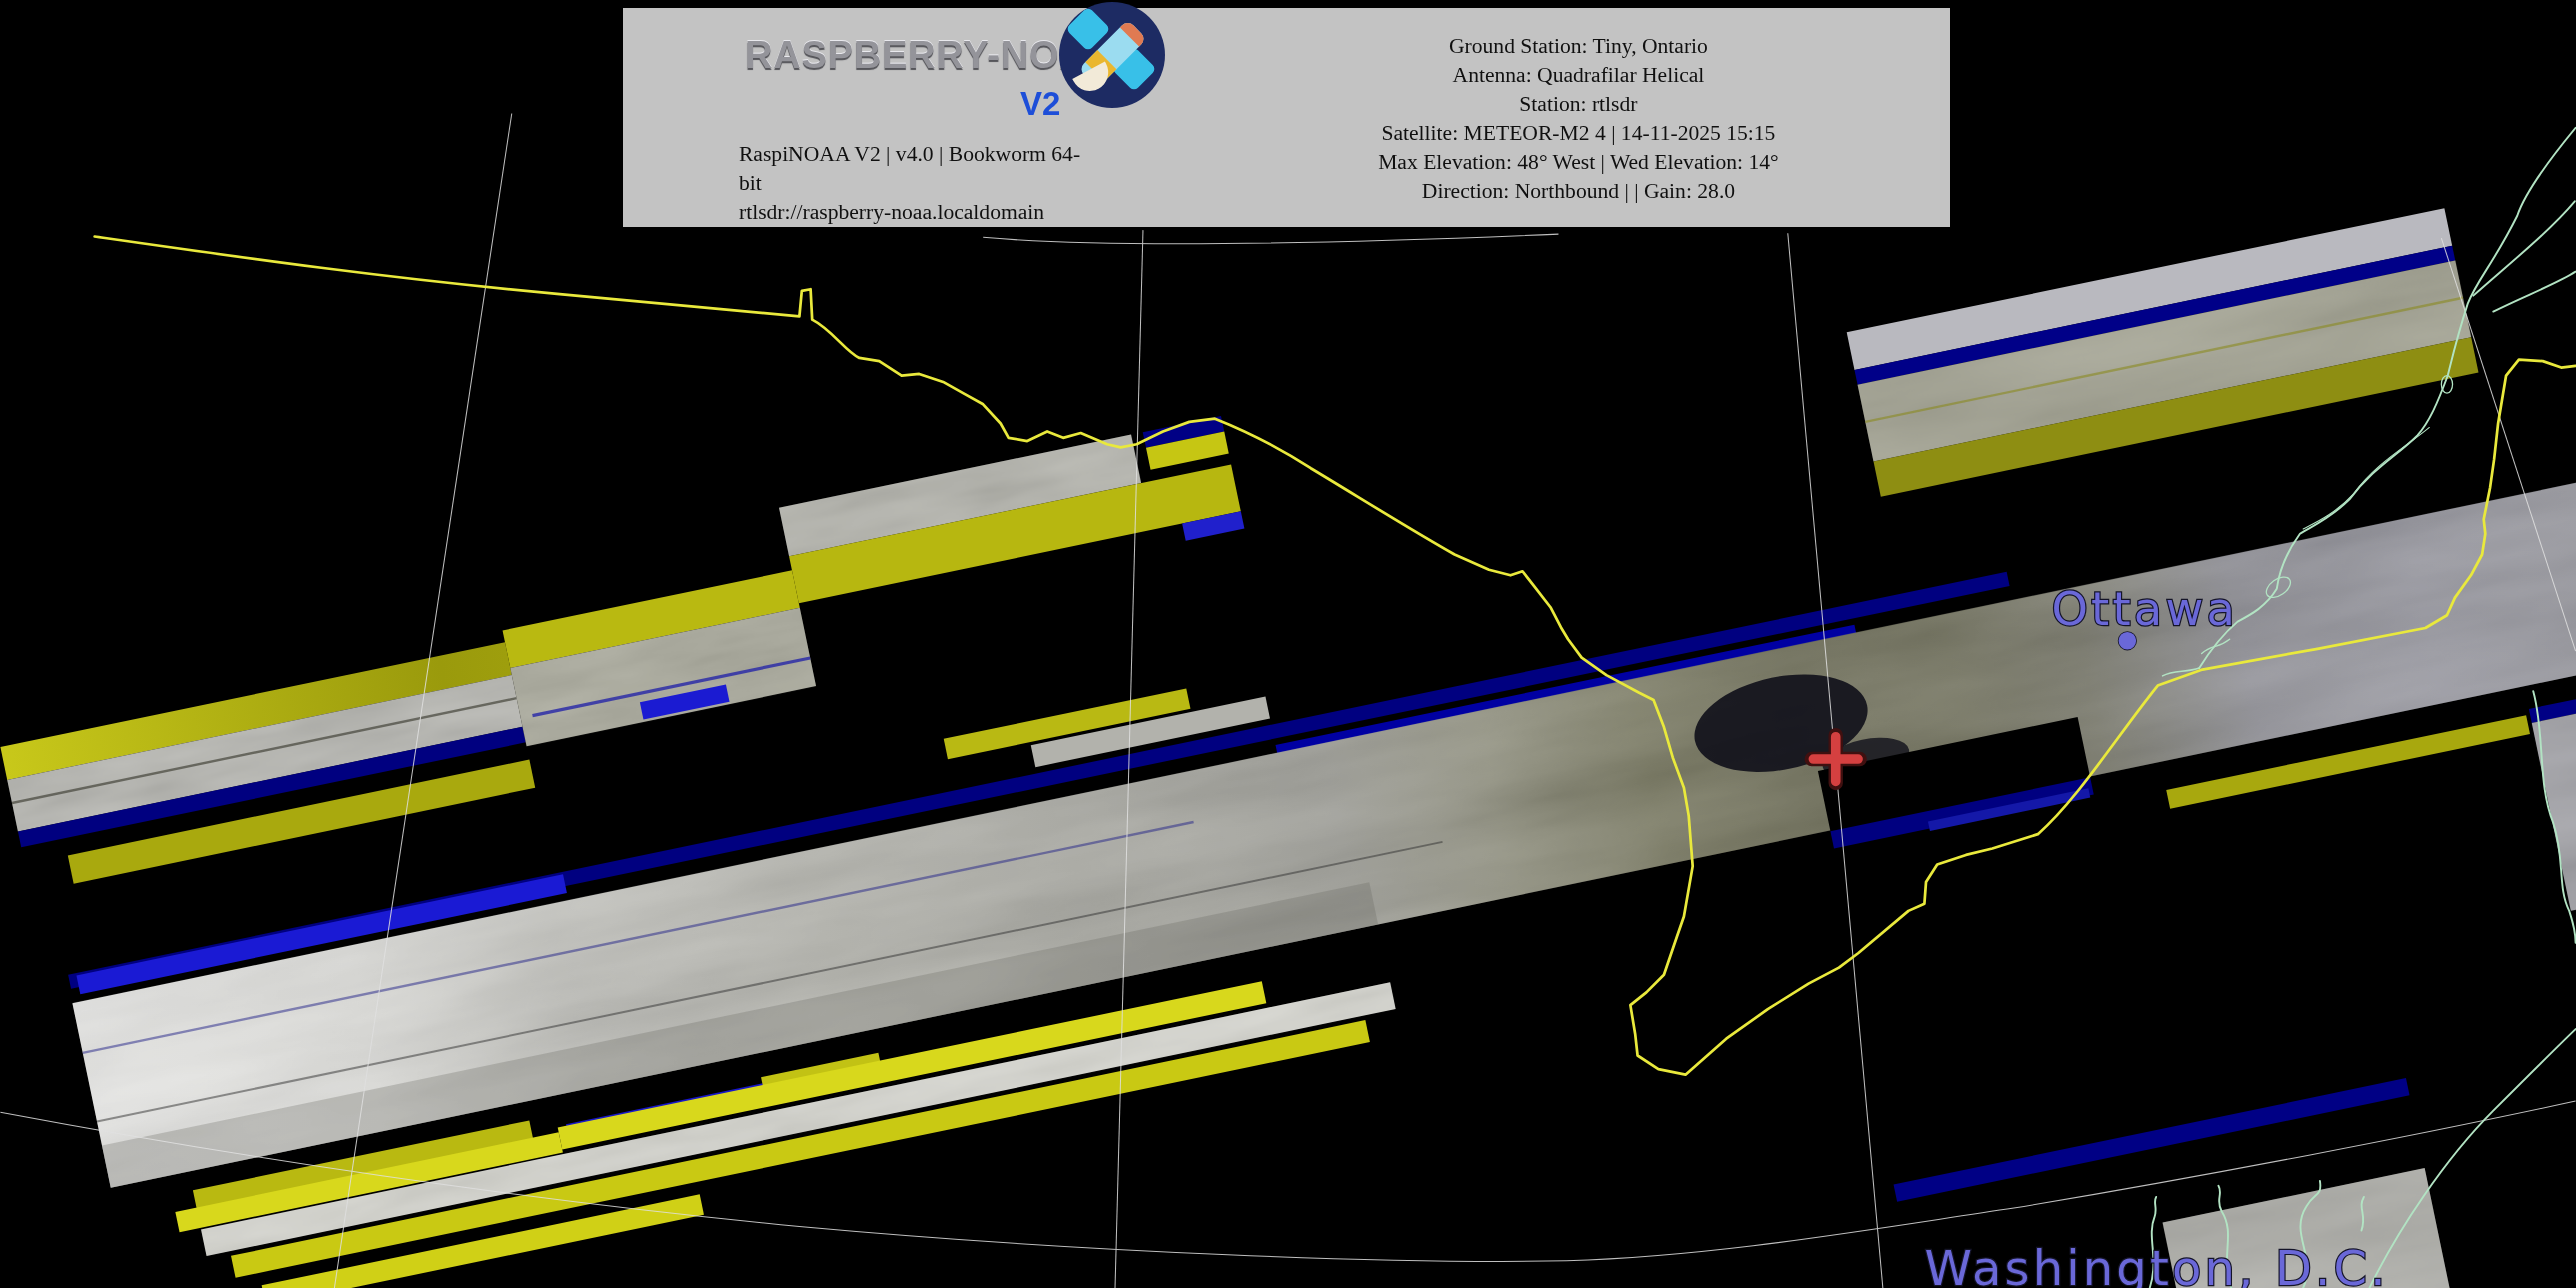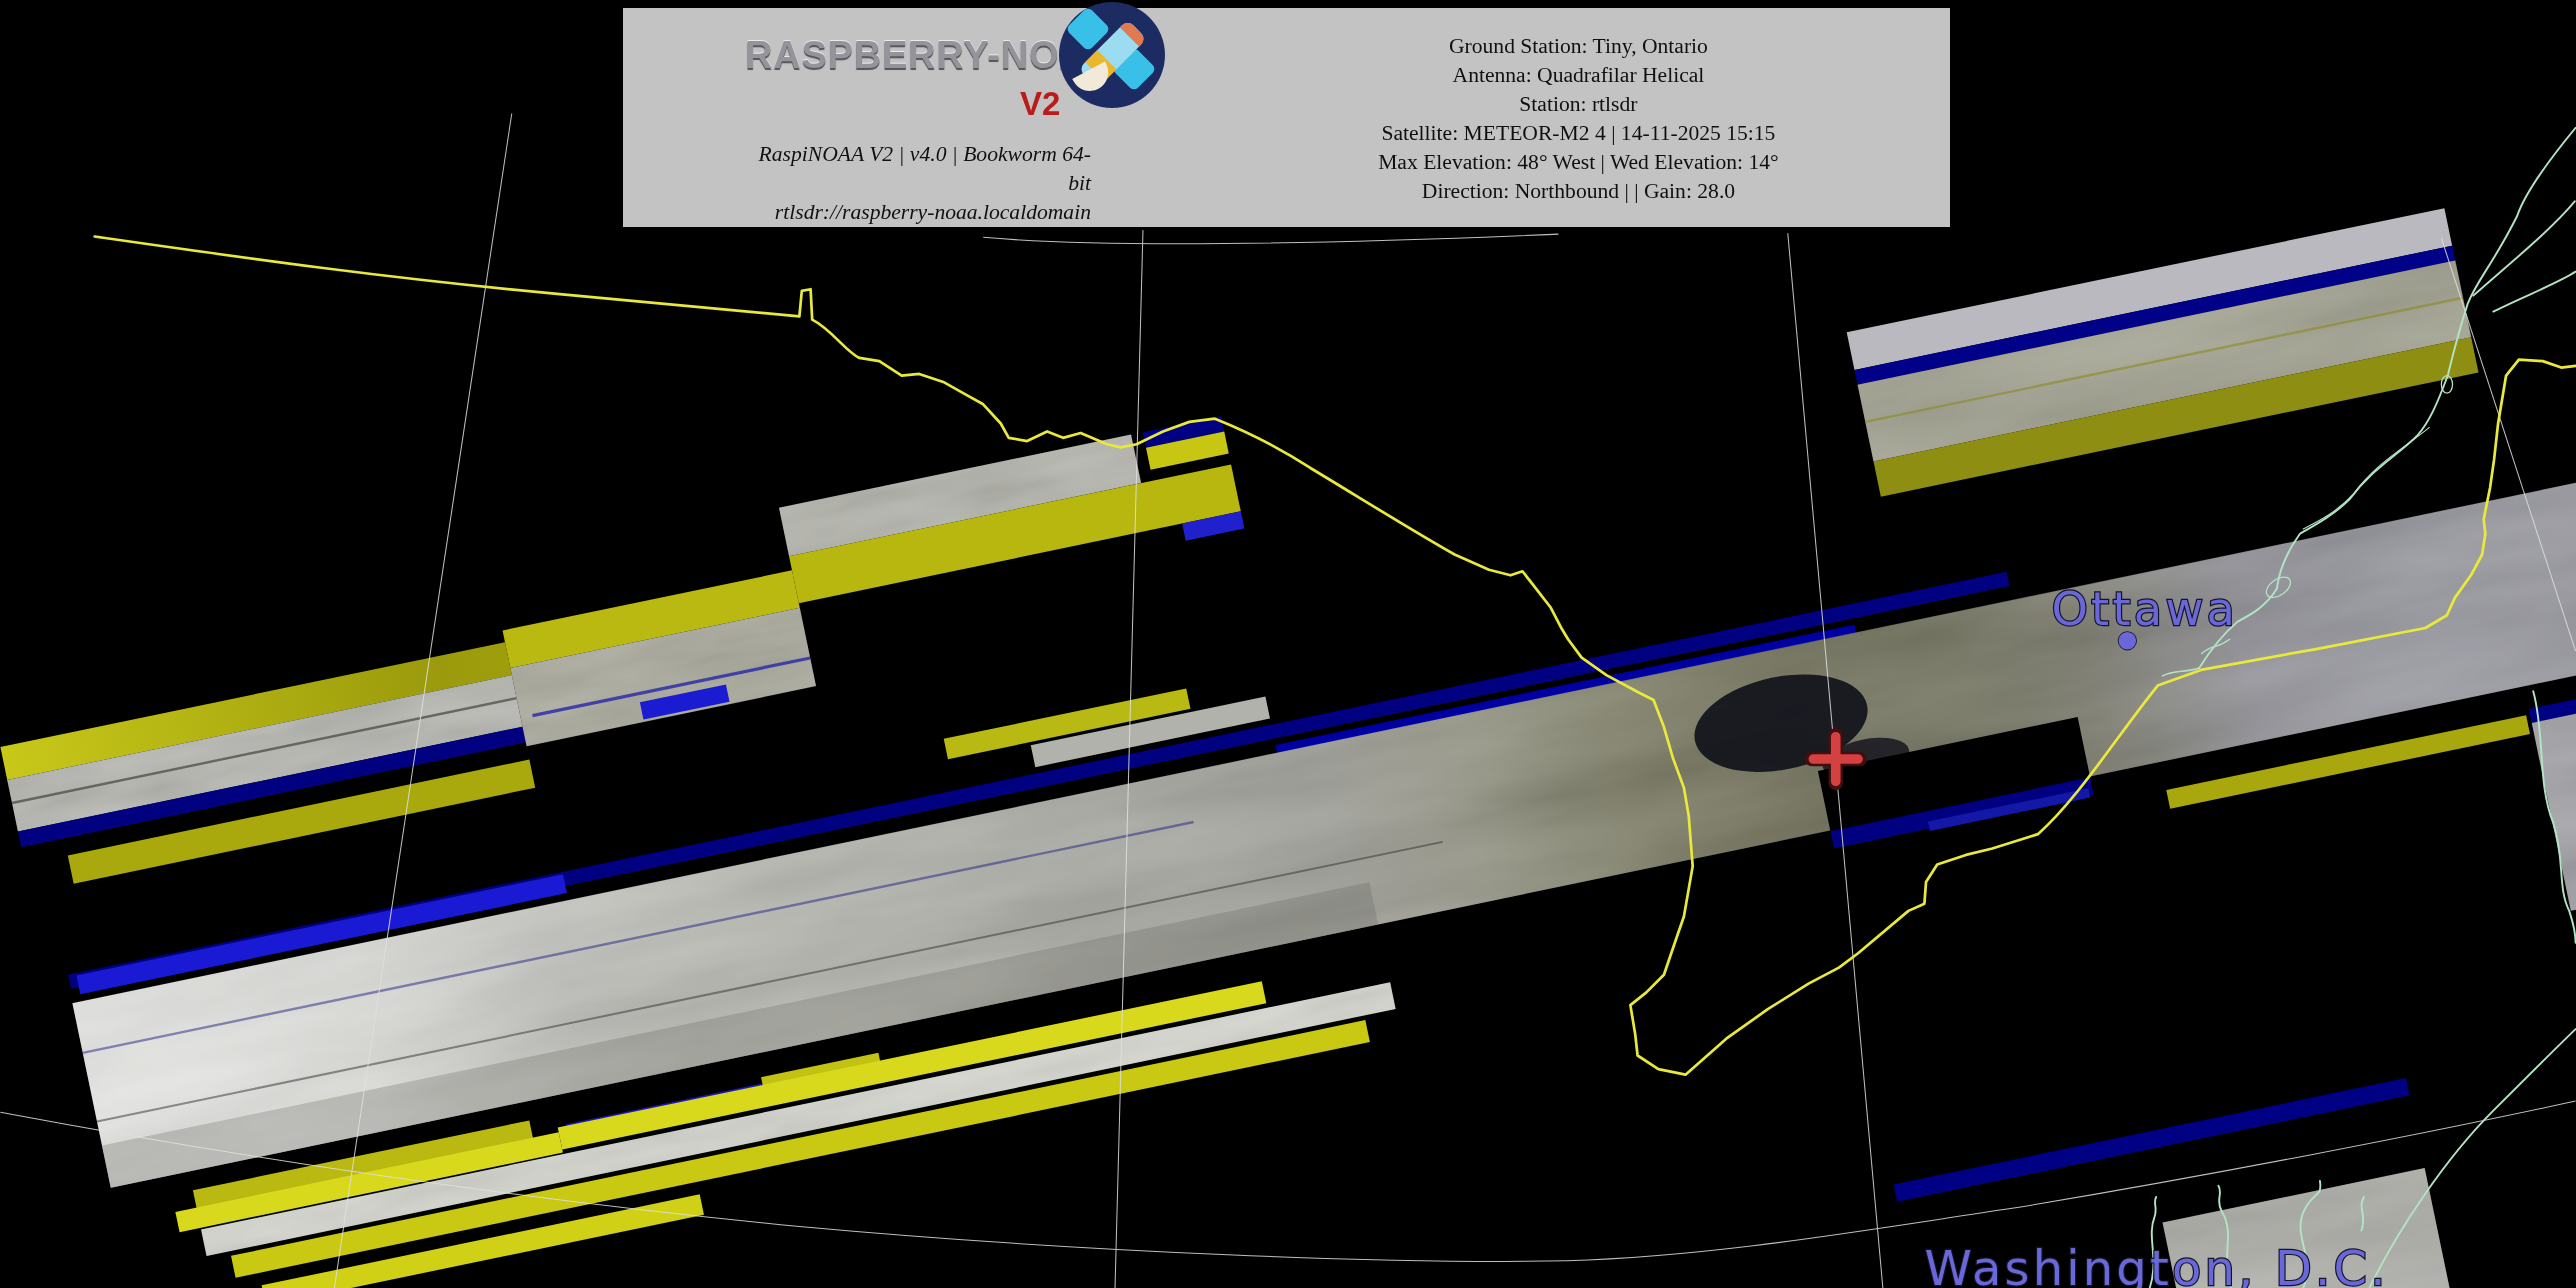--- a/index.html
+++ b/index.html
@@ -11,33 +11,33 @@
           background:#c3c3c3;display:flex;color:#101010;z-index:5;}
   #header .left-col{width:44%;display:flex;flex-direction:column;align-items:center;}
   #header .right-col{flex:1;display:flex;flex-direction:column;align-items:center;
           justify-content:center;padding-top:3px;}
   .hline{font-size:21.6px;line-height:29px;white-space:nowrap;}
   .logo-row{position:relative;width:512px;height:126px;margin-top:3.2px;}
   .brand{position:absolute;left:86px;top:22.4px;font-family:"Liberation Sans",sans-serif;
          font-weight:bold;font-size:38px;letter-spacing:0.8px;color:#94949a;
          text-shadow:0 1.6px 0.8px #55555a,0 -0.8px 0 #e9e9ee;}
   .v2{position:absolute;left:361px;top:74px;font-family:"Liberation Sans",sans-serif;
-      font-weight:bold;font-size:33px;color:#b91c1c;z-index:3;}
+      font-weight:bold;font-size:33px;color:#1d4ed8;z-index:3;}
   .sat-badge{position:absolute;left:400px;top:-9.6px;width:106px;height:106px;
       background:#1d2b63;border-radius:50%;z-index:2;overflow:hidden;}
   .sat-body{position:absolute;left:40px;top:17.6px;width:27px;height:70px;background:#9bdcf0;
       border-radius:8px;transform:rotate(45deg);}
   .sat-tip{position:absolute;left:0;top:0;width:27px;height:11.2px;background:#e07a52;
       border-radius:8px 8px 0 0;}
   .sat-band{position:absolute;left:0;bottom:9.6px;width:27px;height:17.6px;background:#eab72f;}
   .sat-panel{position:absolute;width:32px;height:32px;background:#38c0e8;border-radius:5.6px;
       transform:rotate(45deg);}
   .sat-dish{position:absolute;left:16px;top:67px;width:37px;height:21px;background:#f2ead8;
       border-radius:0 0 32px 32px;transform:rotate(-28deg);}
-  .left-text{margin-top:4.8px;width:352px;text-align:right;font-style:italic;}
+  .left-text{margin-top:4.8px;width:352px;text-align:left;}
   .left-text .hline{white-space:normal;}
 </style>
 </head>
 <body>
 
 <div id="stage">
 
   <svg id="map-svg" viewBox="0 0 3223 1612">
     <defs>
       <linearGradient id="gMass" gradientUnits="userSpaceOnUse" x1="0" y1="0" x2="3290" y2="0">

